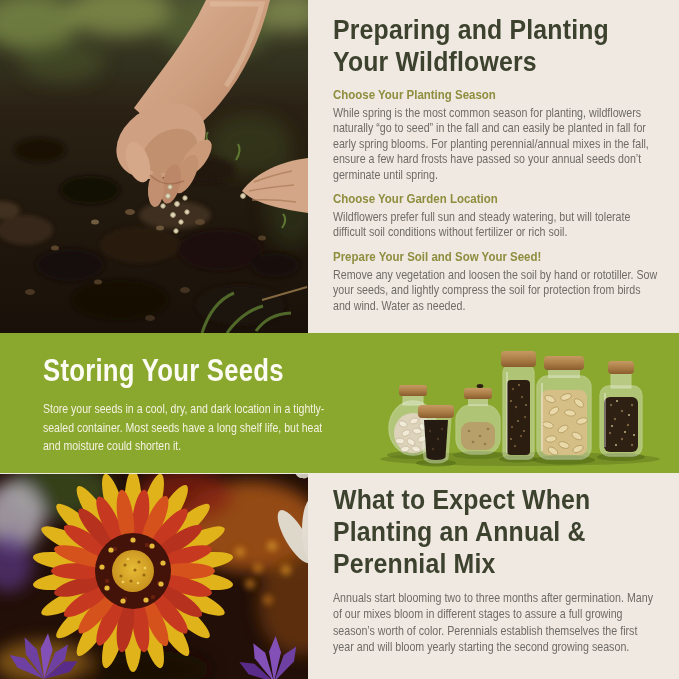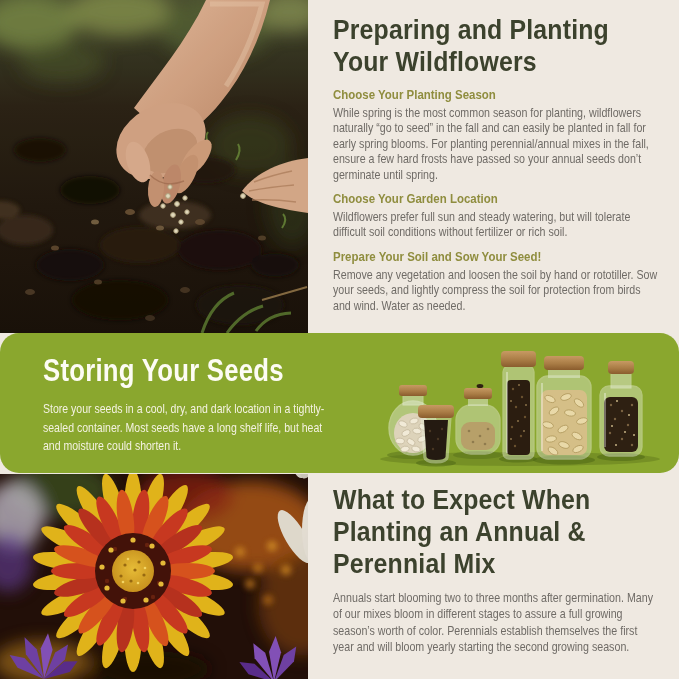--- a/index.html
+++ b/index.html
@@ -30,21 +30,20 @@
   }
   .body-text {
     width:400px; font-size:13px; line-height:15.4px; color:#6f6b66;
     transform:scaleX(.82); transform-origin:left top;
   }
 
   
   .band {
     position:absolute; left:0; top:333px; width:679px; height:140px;
     background:#8aa72e;
-    border-radius:19px;
   }
   .band-col { position:absolute; left:43px; top:21px; width:400px; }
   .band-title {
     font-size:31px; line-height:34px; font-weight:700; color:#fdfcf4;
     transform:scaleX(.83); transform-origin:left top;
     letter-spacing:.3px;
   }
   .band-body {
     margin-top:12px; width:380px;
     font-size:13.5px; line-height:18.5px; color:#f4f2e2;

